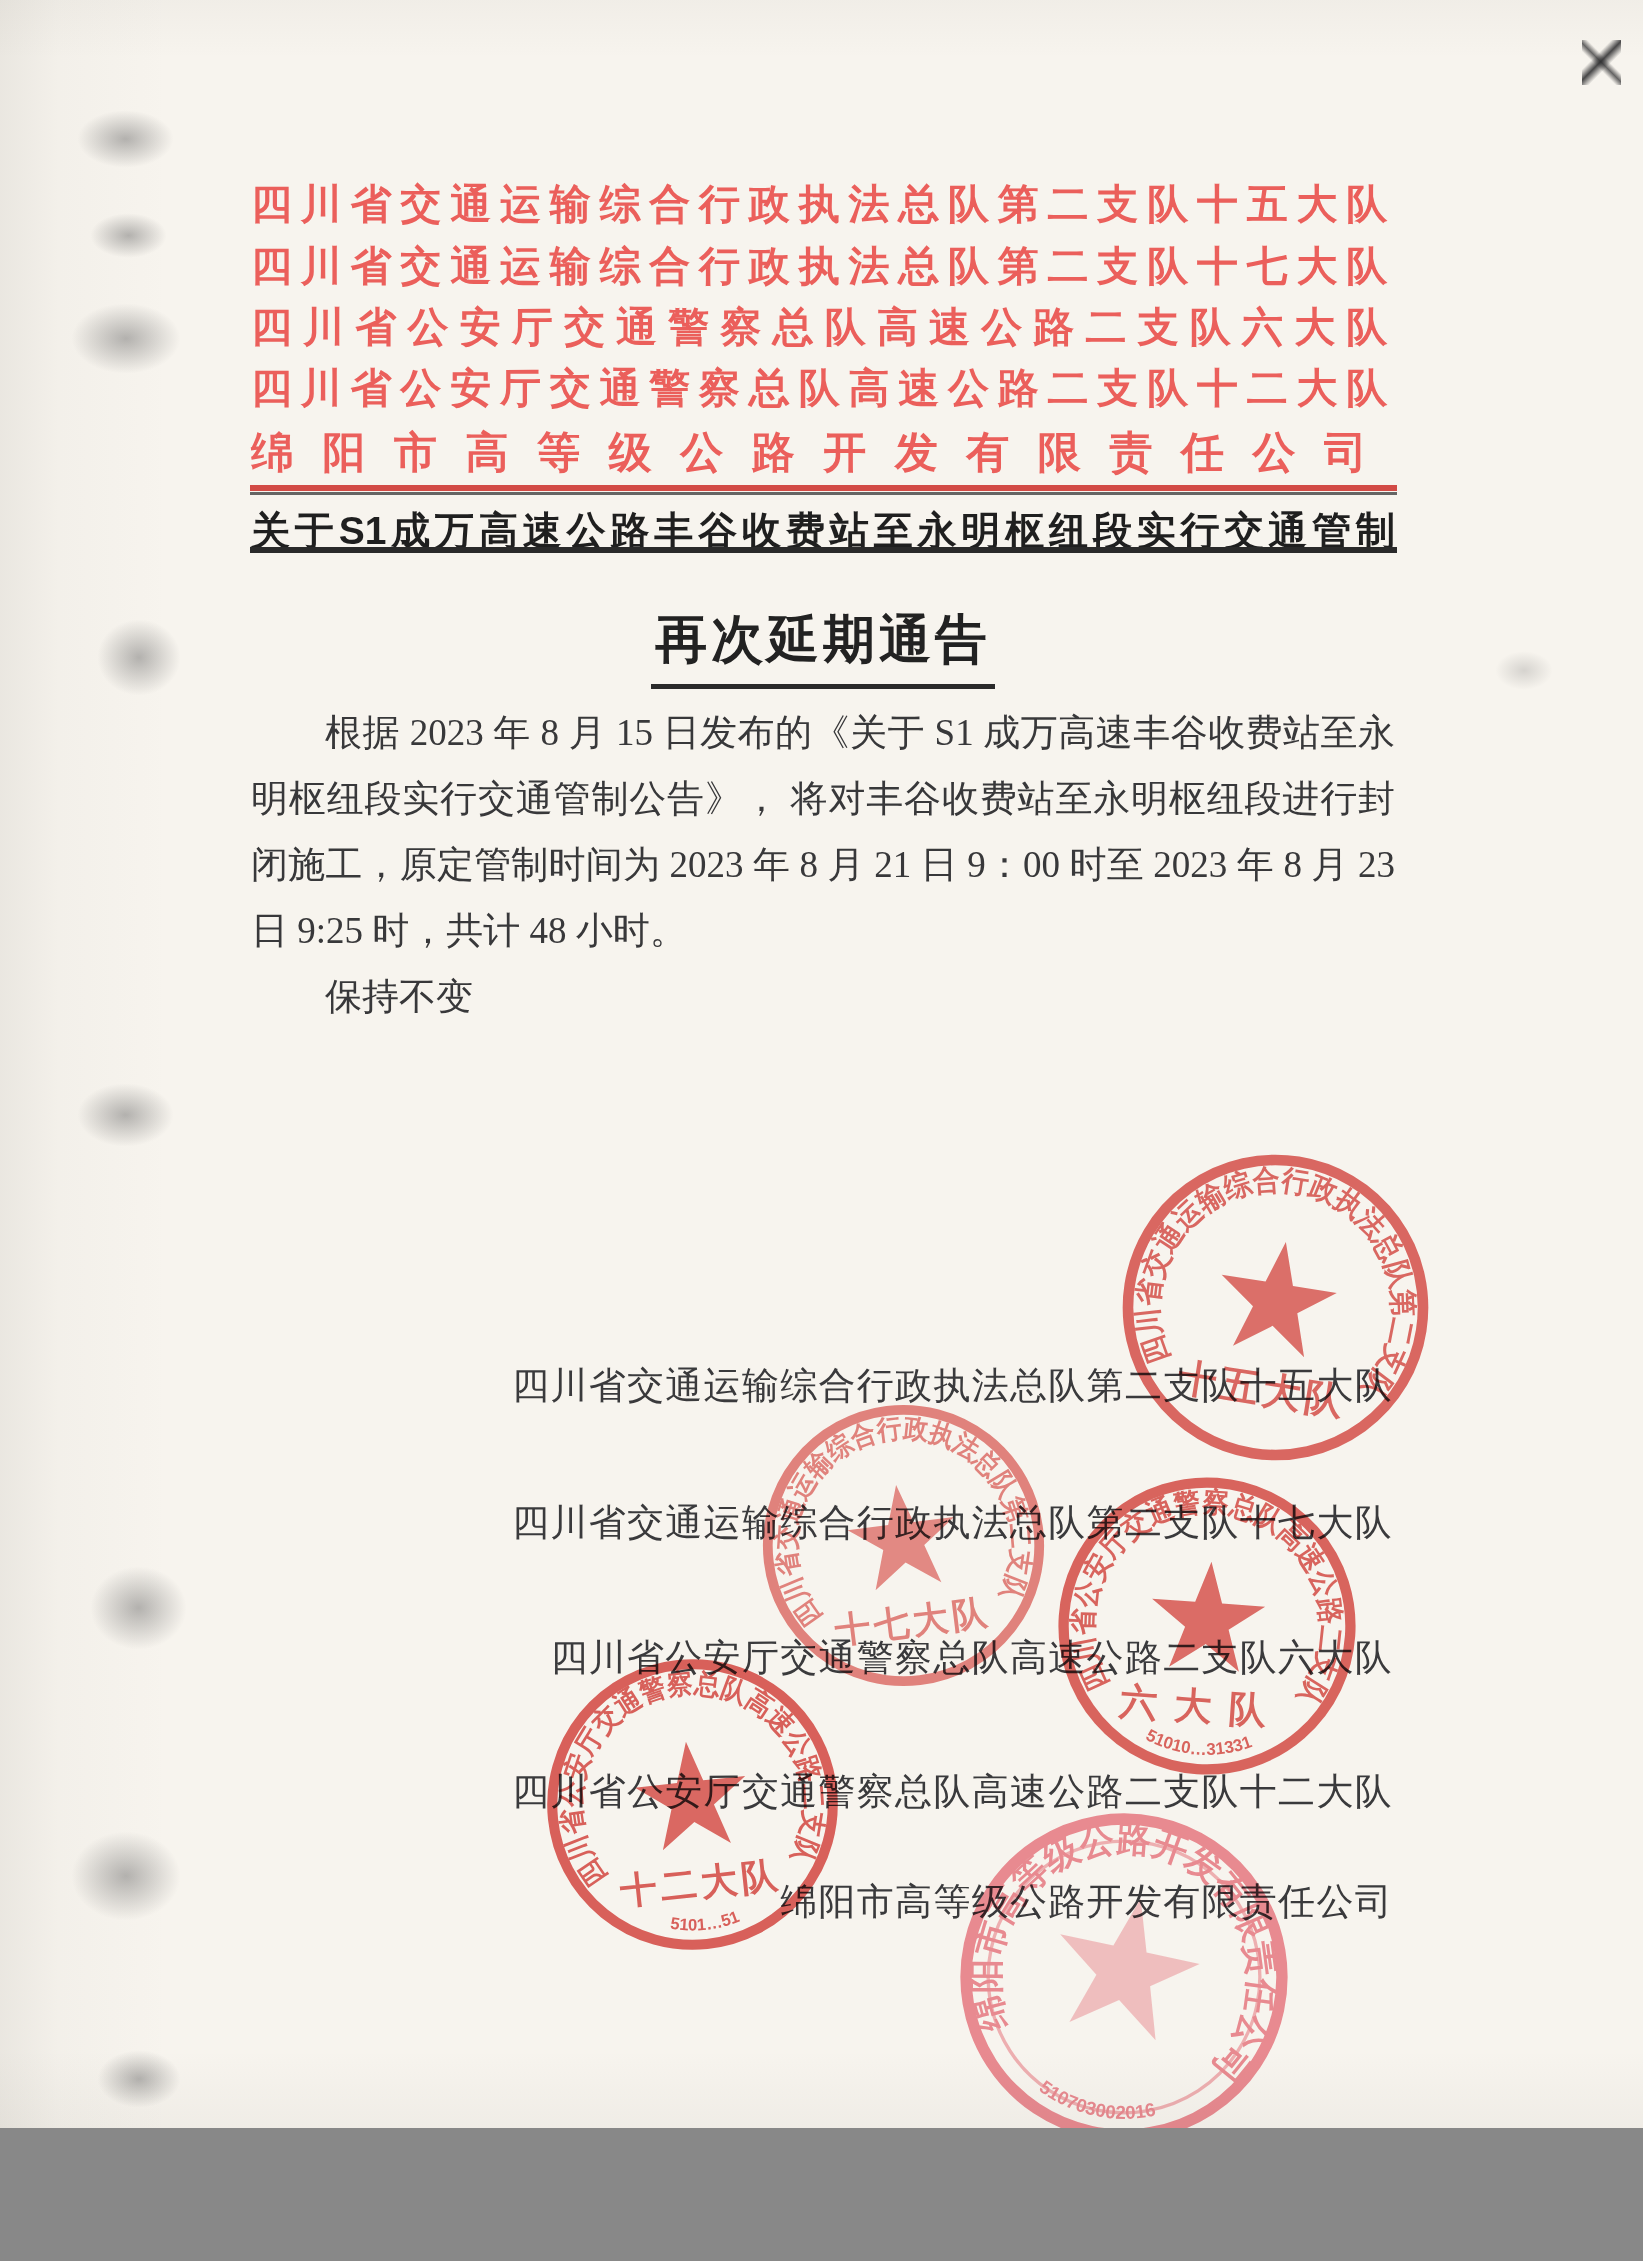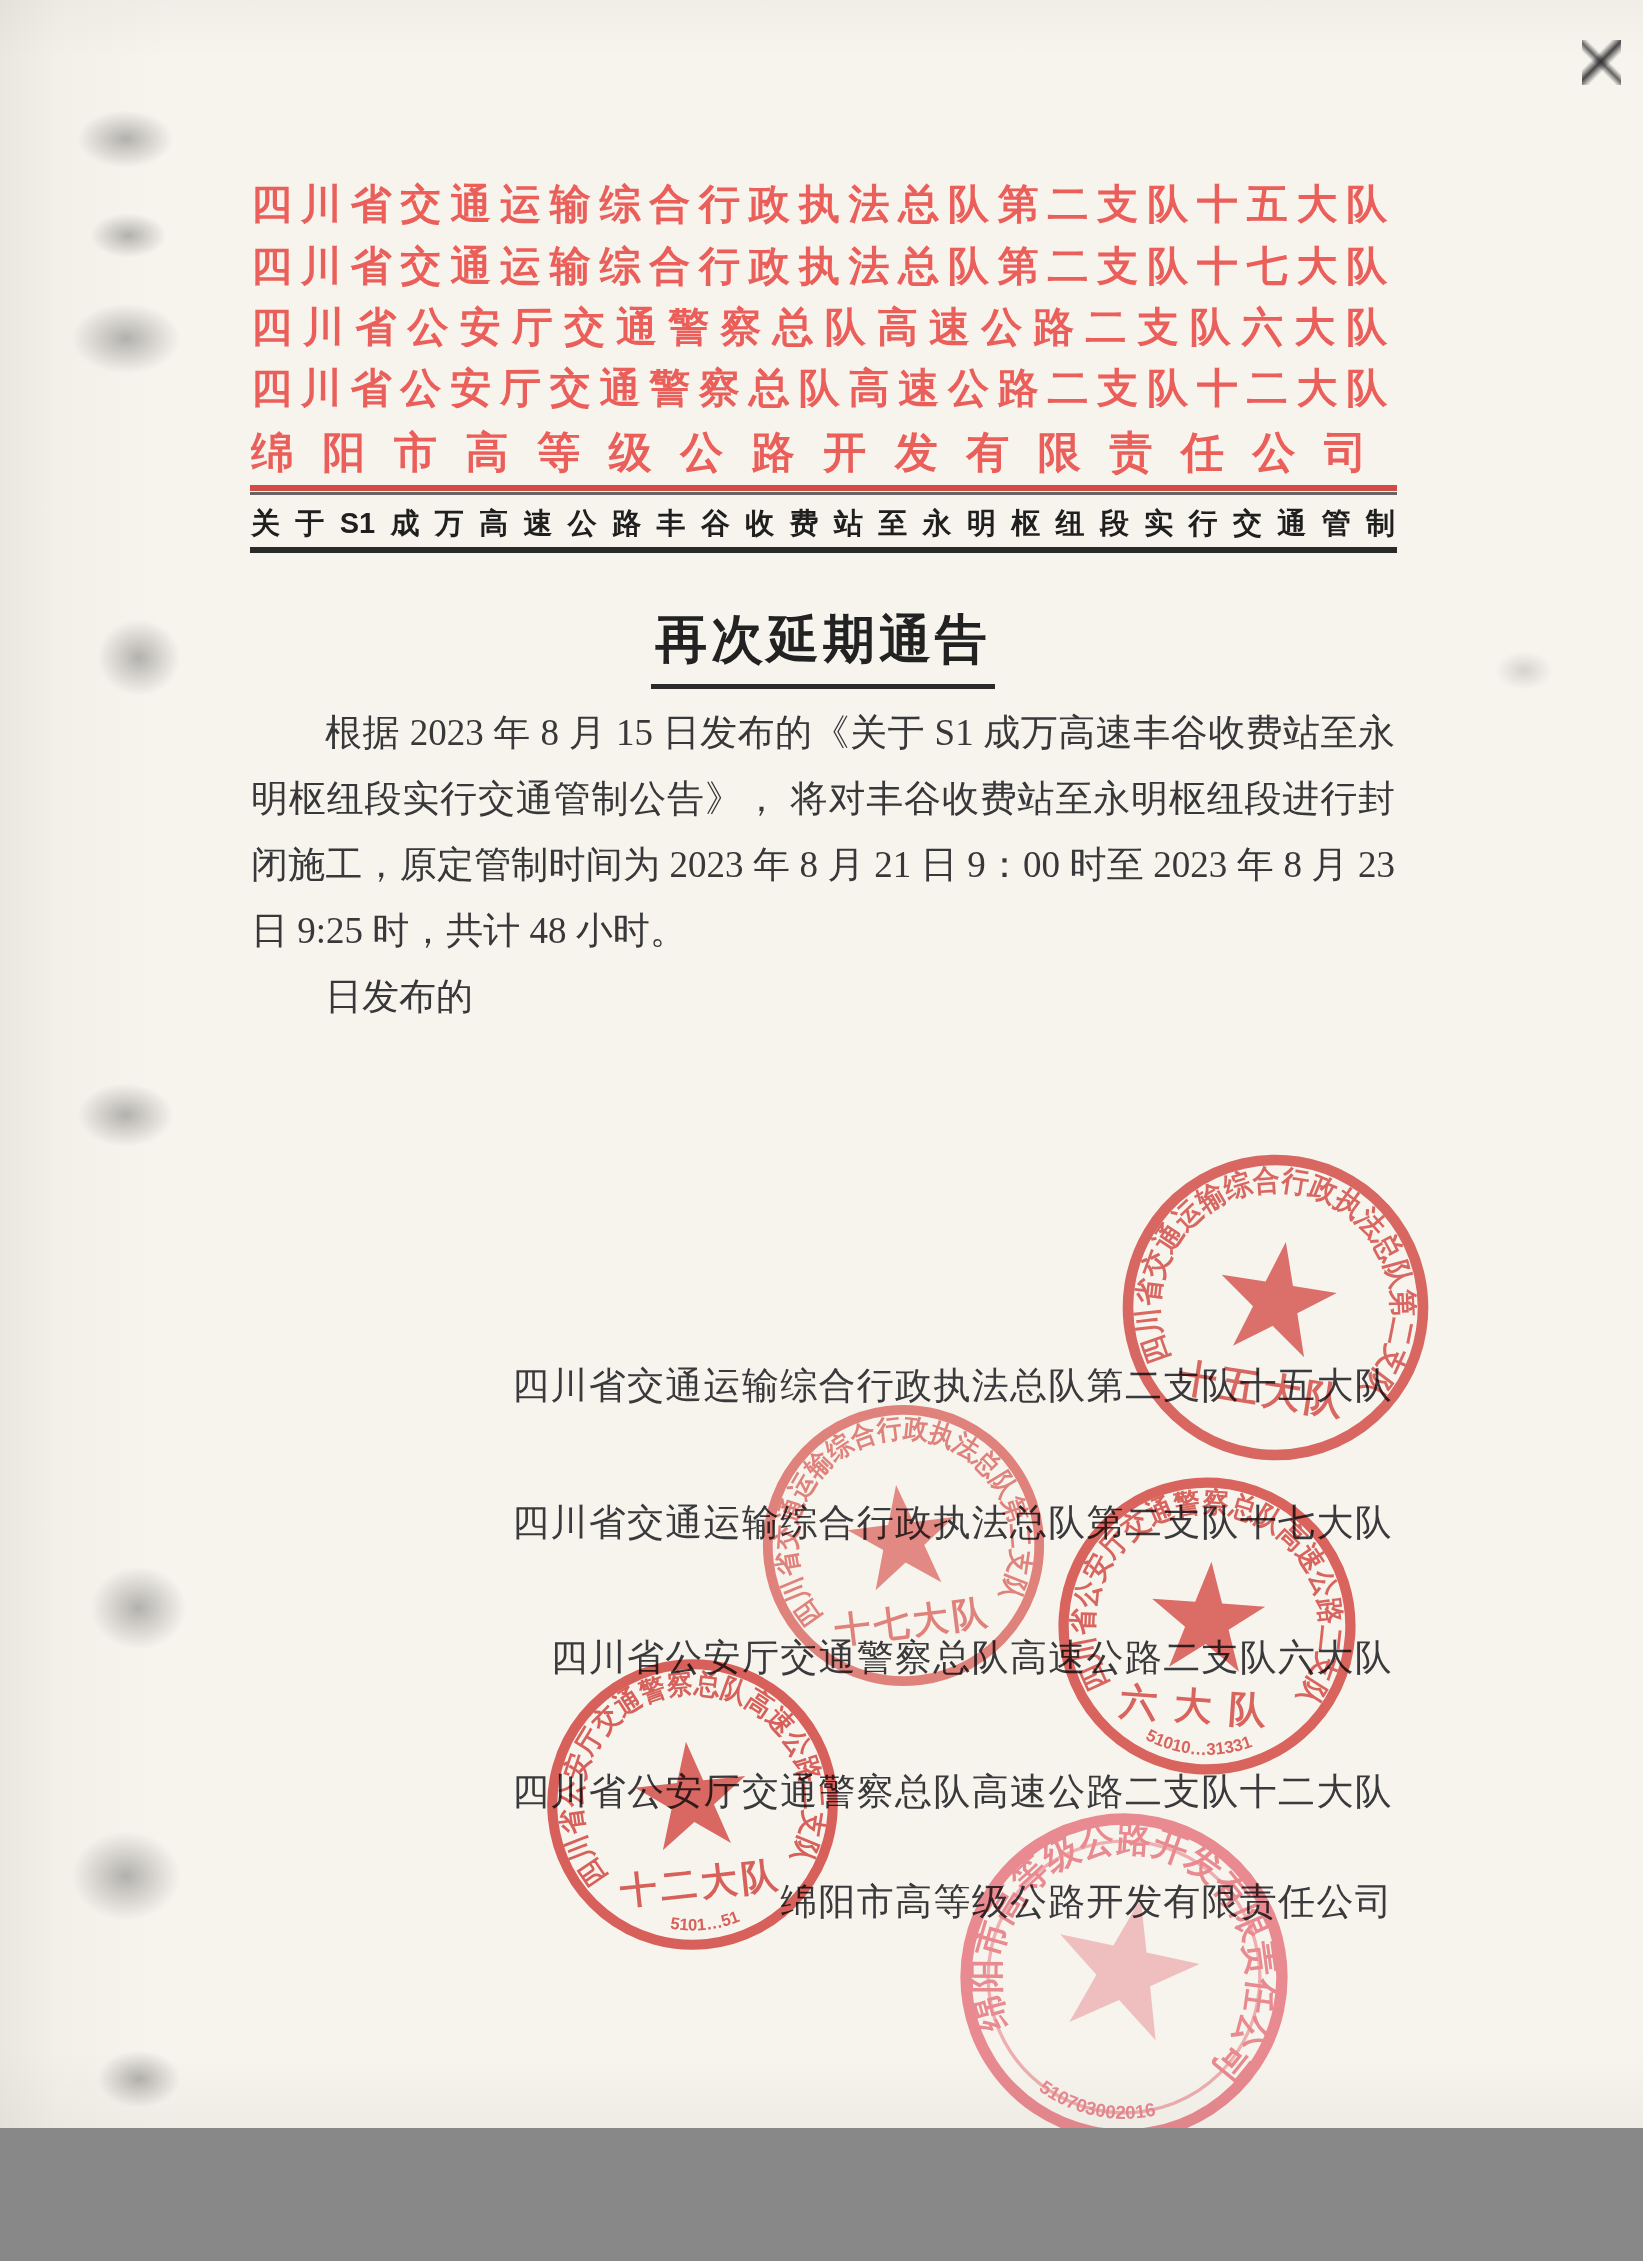--- a/index.html
+++ b/index.html
@@ -25,21 +25,21 @@
     letter-spacing:7.7px;
   }
   .red-line.wide{font-size:43px;letter-spacing:28px;}
   .rule{position:absolute;left:250px;width:1147px;}
   .rule-red{top:485px;height:6.4px;background:var(--rule-red,#d24a45);}
   .rule-dark{top:492px;height:2.6px;background:#4b4b4b;opacity:.85;}
   .rule-black{top:547px;height:5.8px;background:#2a2a2a;}
   
   .doc-title{
     position:absolute;left:251px;width:1144px;top:504px;
-    color:#1f1f1f;font-weight:bold;font-size:29px;
+    color:#1f1f1f;font-weight:bold;font-size:39px;
     font-family:"Liberation Sans","DejaVu Sans",sans-serif;
     text-align:justify;text-align-last:justify;white-space:nowrap;
   }
   .doc-subtitle-wrap{position:absolute;left:251px;width:1144px;top:605px;text-align:center;}
   .doc-subtitle{
     display:inline-block;color:#222;font-weight:bold;font-size:52px;
     font-family:"Liberation Sans","DejaVu Sans",sans-serif;
     letter-spacing:3.9px;border-bottom:5.2px solid #2a2a2a;padding:0 3.9px 9px 3.9px;
   }
   
@@ -102,21 +102,21 @@
   <div class="rule rule-dark"></div>
 
   <div class="doc-title">关于S1成万高速公路丰谷收费站至永明枢纽段实行交通管制</div>
   <div class="rule rule-black"></div>
   <div class="doc-subtitle-wrap">
     <span class="doc-subtitle">再次延期通告</span>
   </div>
 
   <div class="body-text">
     <p>根据 2023 年 8 月 15 日发布的《关于 S1 成万高速丰谷收费站至永明枢纽段实行交通管制公告》， 将对丰谷收费站至永明枢纽段进行封闭施工，原定管制时间为 2023 年 8 月 21 日 9：00 时至 2023 年 8 月 23 日 9:25 时，共计 48 小时。</p>
-    <p>日发布的</p>
+    <p>保持不变</p>
   </div>
 
   <div class="sig sig-1">四川省交通运输综合行政执法总队第二支队十五大队</div>
   <div class="sig sig-2">四川省交通运输综合行政执法总队第二支队十七大队</div>
   <div class="sig sig-3">四川省公安厅交通警察总队高速公路二支队六大队</div>
   <div class="sig sig-4">四川省公安厅交通警察总队高速公路二支队十二大队</div>
   <div class="sig sig-5">绵阳市高等级公路开发有限责任公司</div>
 
   <div class="stamp stamp-0">
       <svg viewBox="0 0 520 520" width="100%" height="100%" style="opacity: 0.78;">

